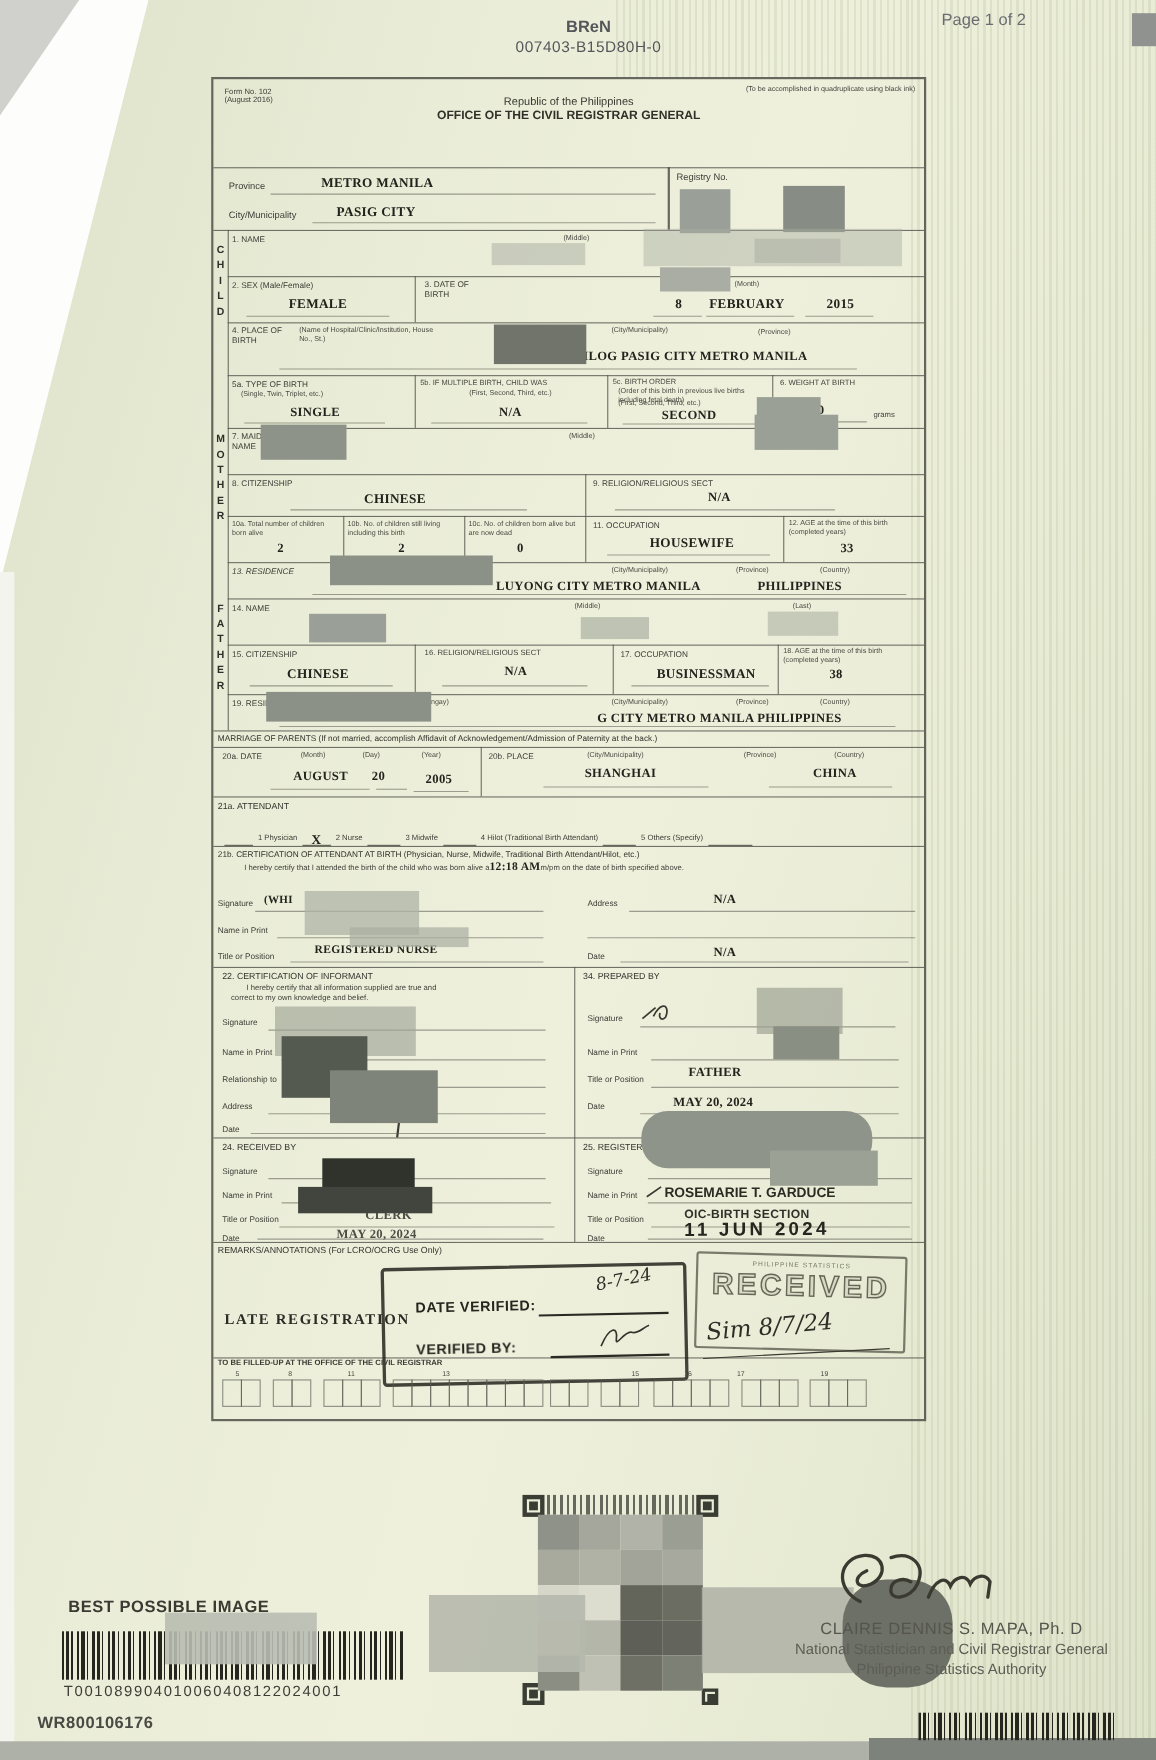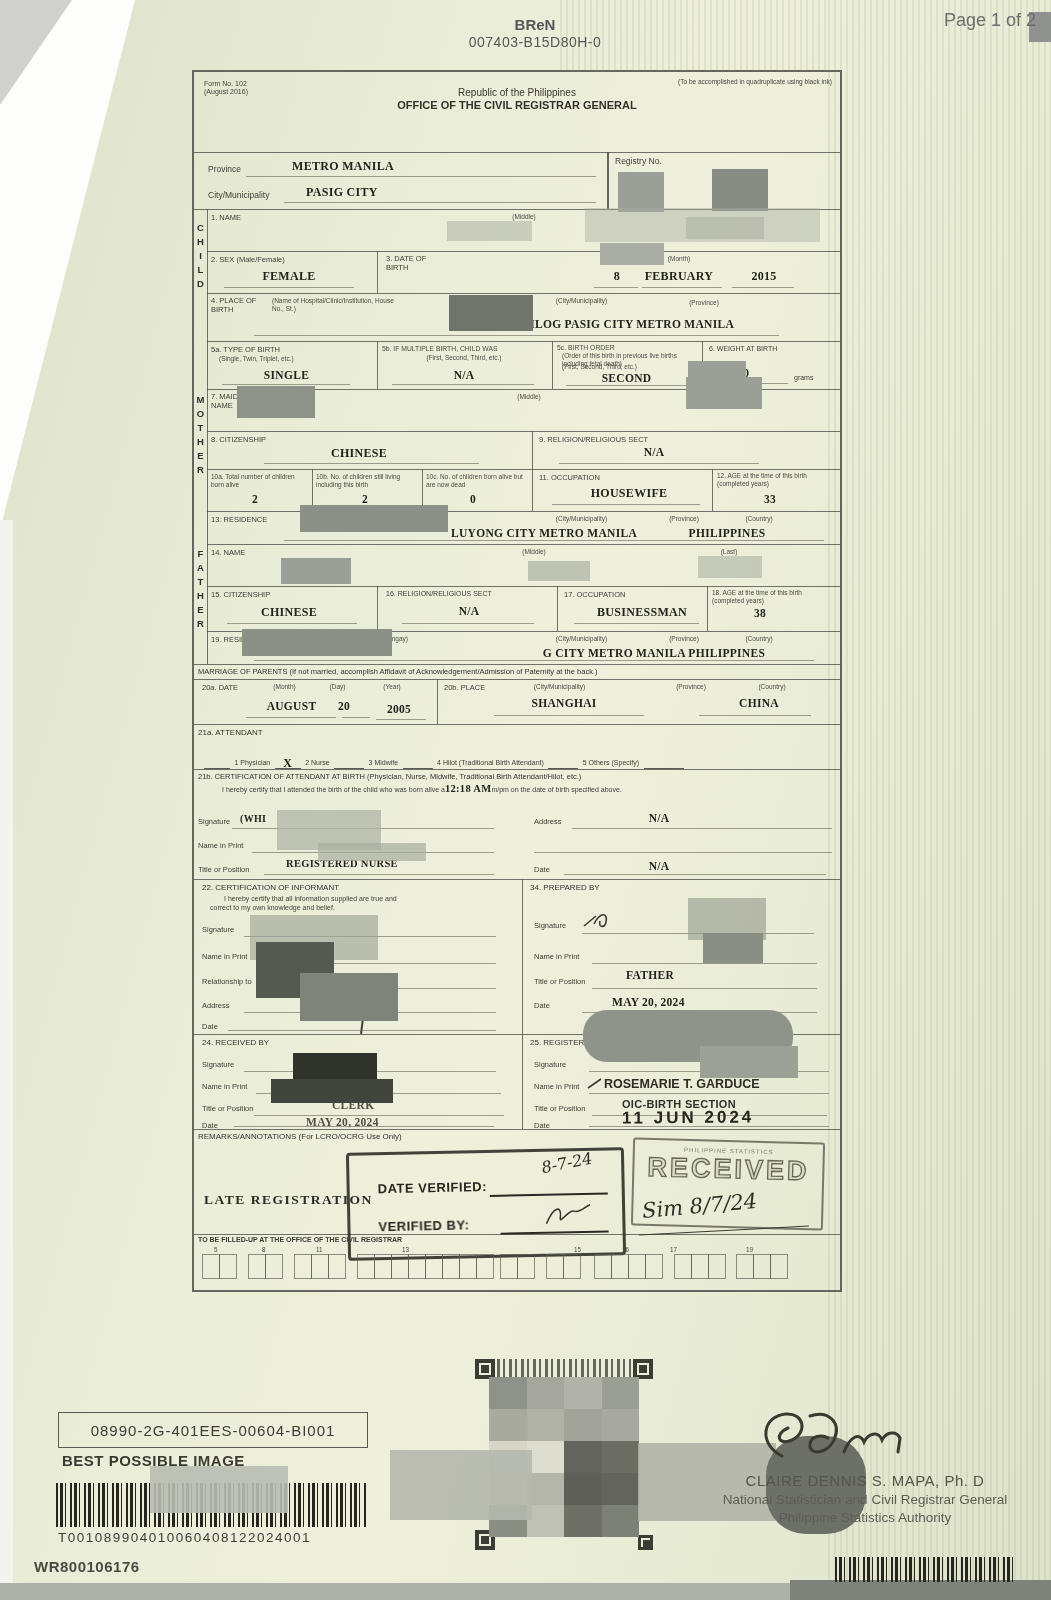--- a/index.html
+++ b/index.html
@@ -46,21 +46,21 @@
   <div class="ab stripes" style="left:560px;top:0;width:270px;height:70px;"></div>
   <div class="ab" style="left:0;top:0;width:160px;height:560px;background:#fdfdfb;clip-path:polygon(0 0,135px 0,0 530px);"></div>
   <div class="ab" style="left:0;top:0;width:100px;height:170px;background:#d0d1cd;clip-path:polygon(0 0,72px 0,0 105px);"></div>
   <div class="ab" style="left:0;top:520px;width:13px;height:1080px;background:#f4f4ef;"></div>
   <div class="ab" style="left:0;top:1583px;width:1051px;height:17px;background:#aeb1a8;"></div>
   <div class="ab" style="left:790px;top:1580px;width:261px;height:20px;background:#7d837a;"></div>
   <div class="ab" style="left:1029px;top:12px;width:22px;height:30px;background:#90928f;"></div>
 
   <div class="ab" style="left:420px;top:16px;width:230px;text-align:center;font-size:15px;color:#55565a;font-weight:700;">BReN</div>
   <div class="ab" style="left:420px;top:34px;width:230px;text-align:center;font-size:14px;color:#55565a;letter-spacing:.5px;">007403-B15D80H-0</div>
-  <div class="ab" style="left:944px;top:10px;font-size:18px;color:#6b6d71;">Page 1 of 2</div>
+  <div class="ab" style="left:856px;top:10px;font-size:15px;color:#6b6d71;">Page 1 of 2</div>
 
   <div class="form">
 
     <div class="ab lbw" style="left:10px;top:8px;width:78px;font-size:7px;">
       <span>Form No. 102</span><br>
       <span>(August 2016)</span>
     </div>
     <div class="ab" style="right:8px;top:6px;font-size:6.5px;color:#44443d;">(To be accomplished in quadruplicate using black ink)</div>
     <div class="ab" style="left:0;top:15px;width:100%;text-align:center;font-size:10px;color:#38382f;">Republic of the Philippines</div>
     <div class="ab" style="left:0;top:27px;width:100%;text-align:center;font-size:11px;font-weight:600;color:#31312a;">OFFICE OF THE CIVIL REGISTRAR GENERAL</div>
@@ -168,21 +168,21 @@
     <div class="ab hint sm" style="left:122px;top:401px;width:100px;text-align:left;">10b. No. of children still living including this birth</div>
     <div class="ab val" style="left:168px;top:421px;">2</div>
     <div class="ab hint sm" style="left:232px;top:401px;width:100px;text-align:left;">10c. No. of children born alive but are now dead</div>
     <div class="ab val" style="left:276px;top:421px;">0</div>
     <div class="ab lb" style="left:345px;top:401px;">11. OCCUPATION</div>
     <div class="ab val vc" style="left:375px;top:414px;width:120px;font-size:12px;">HOUSEWIFE</div>
     <div class="ab ul" style="left:358px;top:432px;width:148px;"></div>
     <div class="ab hint sm" style="left:523px;top:400px;width:118px;text-align:left;">12. AGE at the time of this birth (completed years)</div>
     <div class="ab val" style="left:570px;top:421px;">33</div>
 
-    <div class="ab lb" style="left:17px;top:443px;">13. RESIDENCE</div>
+    <div class="ab lb" style="left:17px;top:443px;font-style:italic;">13. RESIDENCE</div>
     <div class="ab hint" style="left:115px;top:443px;width:120px;">(House No., St., Barangay)</div>
     <div class="ab hint" style="left:340px;top:443px;width:95px;">(City/Municipality)</div>
     <div class="ab hint" style="left:455px;top:443px;width:70px;">(Province)</div>
     <div class="ab hint" style="left:535px;top:443px;width:60px;">(Country)</div>
     <div class="ab val vc" style="left:230px;top:455px;width:240px;">LUYONG CITY  METRO MANILA</div>
     <div class="ab val vc" style="left:478px;top:455px;width:110px;">PHILIPPINES</div>
     <div class="ab ul" style="left:90px;top:468px;width:540px;"></div>
 
     <div class="ab lb" style="left:17px;top:476px;">14. NAME</div>
     <div class="ab hint" style="left:295px;top:476px;width:90px;">(Middle)</div>
@@ -422,21 +422,20 @@
         <div style="background:#b4b6aa;"></div>
         <div style="background:#5e6057;"></div>
         <div style="background:#63655c;"></div>
       <div style="background:#8b8e83;"></div>
         <div style="background:#c0c1b5;"></div>
         <div style="background:#6e7066;"></div>
         <div style="background:#7d8074;"></div>
     </div>
   </div>
 
-  <div class="ab" style="left:58px;top:1412px;width:308px;height:34px;border:1.5px solid #5a5a52;display:flex;align-items:center;justify-content:center;font-size:15px;letter-spacing:1px;color:#3c3c35;">08990-2G-401EES-00604-BI001</div>
   <div class="ab" style="left:62px;top:1452px;font-size:15px;font-weight:700;color:#3a3a33;letter-spacing:.5px;">BEST POSSIBLE IMAGE</div>
   <div class="ab barcode" style="left:56px;top:1483px;width:312px;height:44px;"></div>
   <div class="ab" style="left:58px;top:1530px;font-size:13.5px;color:#3e3e37;letter-spacing:1.5px;">T001089904010060408122024001</div>
   <div class="ab" style="left:34px;top:1558px;font-size:15px;font-weight:700;color:#4a4a44;letter-spacing:.5px;">WR800106176</div>
 
   <div class="rx" style="left:150px;top:1466px;width:138px;height:47px;background:rgba(185,188,177,.9);"></div>
   <div class="rx" style="left:390px;top:1450px;width:142px;height:70px;background:rgba(181,184,172,.9);"></div>
   <div class="rx" style="left:638px;top:1443px;width:138px;height:78px;background:rgba(173,176,164,.85);"></div>
   <div class="rx" style="left:766px;top:1436px;width:100px;height:98px;background:#6d7066;border-radius:40%;"></div>
 

